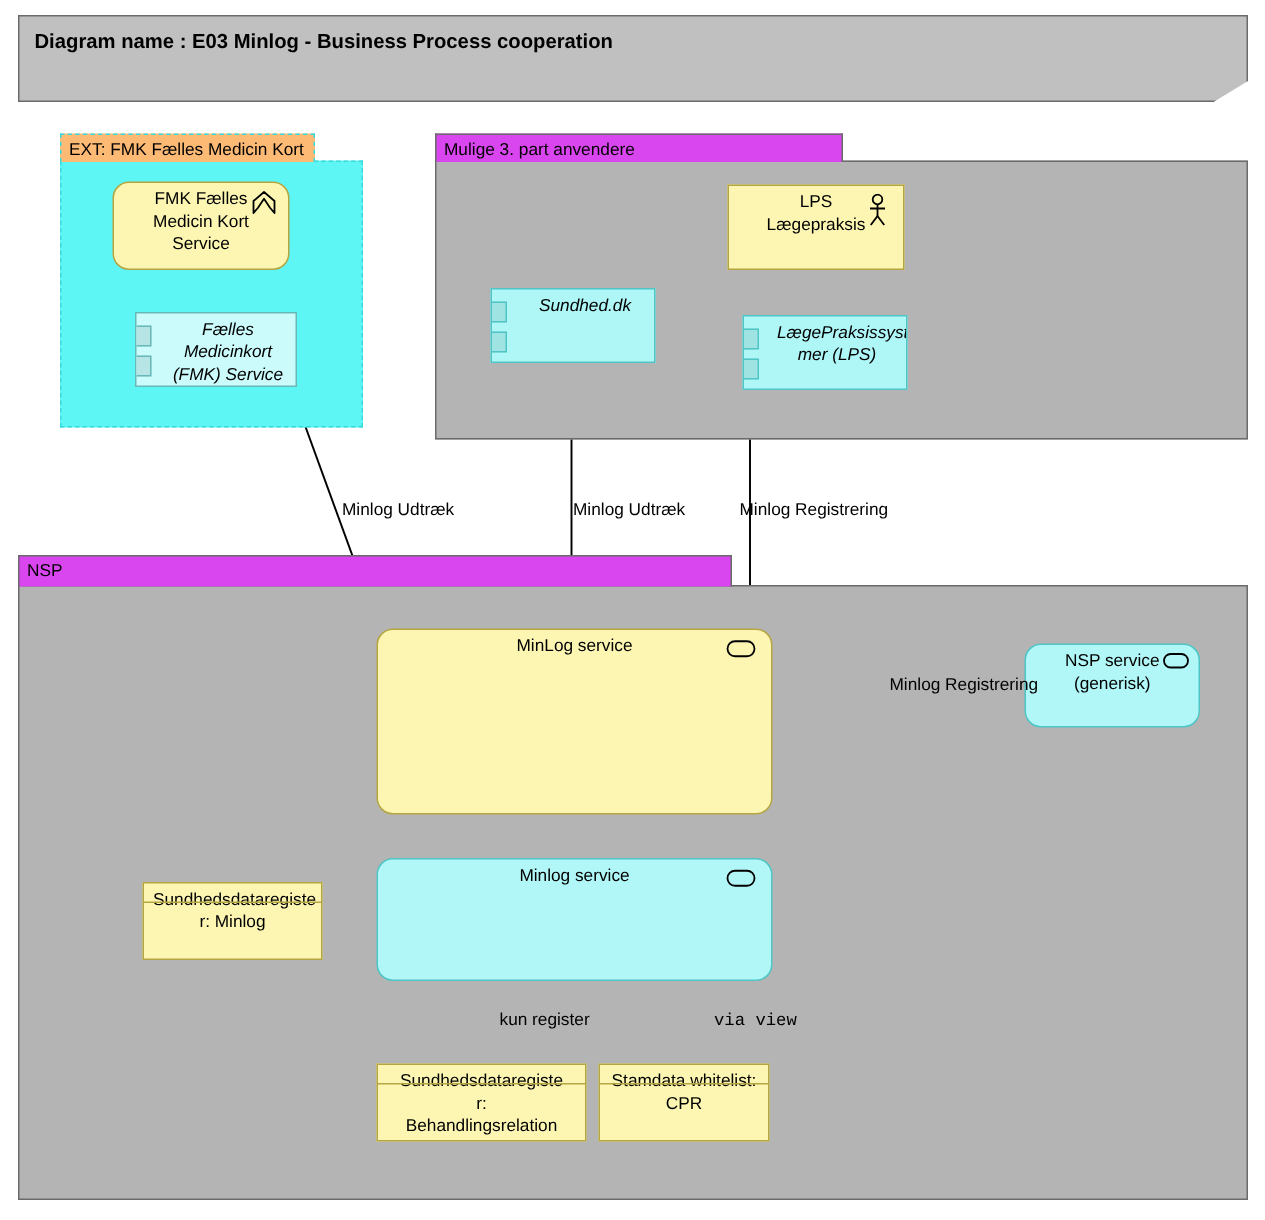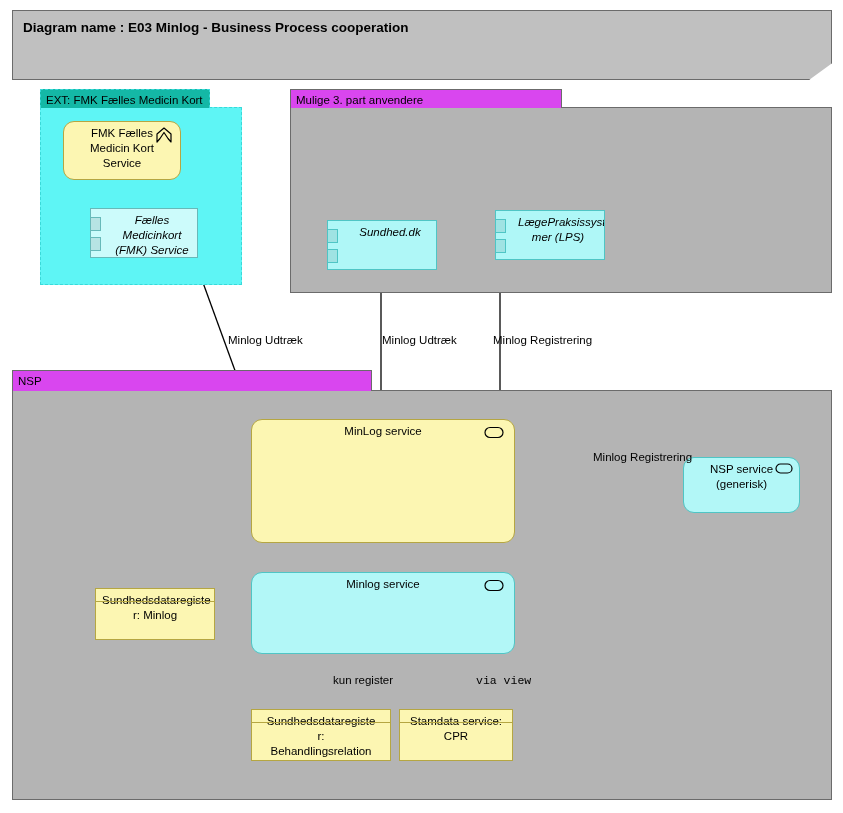--- a/index.html
+++ b/index.html
@@ -11,21 +11,21 @@
     position: relative;
     font-family: "Liberation Sans", sans-serif;
     overflow: hidden;
   }
   #canvas { position: absolute; left: 0; top: 0; width: 843px; height: 813px; }
 
   
   .diagram-header {
     position: absolute;
     left: 12px; top: 10px;
-    width: 820px; height: 70px;
+    width: 820px; height: 58px;
     background: #c0c0c0;
     border: 1px solid #6b6b6b;
     box-sizing: border-box;
     font-weight: bold;
     font-size: 13.5px;
     color: #000;
     padding: 7px 0 0 10px;
     clip-path: polygon(0 0, 100% 0, 100% 76%, 97.2% 100%, 0 100%);
   }
   .diagram-header .line { white-space: pre; line-height: 20px; }
@@ -61,21 +61,21 @@
     border: 1px solid #6b6b6b;
     border-bottom: none;
   }
 
   
   .group-cyan .group-body {
     background: #5ef5f5;
     border: 1px dashed #3ad9d9;
   }
   .group-cyan .group-tab {
-    background: #14b8a6;
+    background: #fdba74;
     border: 1px dashed #3ad9d9;
     border-bottom: none;
   }
 
   
   .node {
     position: absolute;
     box-sizing: border-box;
     font-size: 11.5px;
     color: #000;
@@ -236,63 +236,74 @@
     <div class="group-tab" style="width:170px; height:19px;">EXT: FMK Fælles Medicin Kort</div>
   </div>
 
   <div class="group group-grey" style="left:290px; top:89px; width:542px; height:204px;">
     <div class="group-body" style="top:18px;"></div>
     <div class="group-tab" style="width:272px; height:19px;">Mulige 3. part anvendere</div>
   </div>
 
   <div class="group group-grey" style="left:12px; top:370px; width:820px; height:430px;">
     <div class="group-body" style="top:20px;"></div>
-    <div class="group-tab" style="width:360px; height:21px;">NSP</div>
-  </div>
-
-  <div class="node arch-service-yellow" style="left:63px; top:121px; width:118px; height:59px;">
+    <div class="group-tab" style="width:476px; height:21px;">NSP</div>
+  </div>
+
+  <div class="node arch-service-yellow" style="left:75px; top:121px; width:118px; height:59px;">
     <span class="label" style="white-space:pre-line;">FMK Fælles
 Medicin Kort
 Service</span>
     <svg class="corner-icon" viewBox="0 0 18 16">
       <path d="M2,15 L2,7 L9,1 L16,7 L16,15 L13,11.5 L9,5.5 L5,11.5 z" fill="none" stroke="#000" stroke-width="1.2" stroke-linejoin="round"></path>
     </svg>
   </div>
 
   <div class="node uml-component light" style="left:90px; top:208px; width:108px; height:50px;">
     <div class="comp-tab" style="top:8px;"></div>
     <div class="comp-tab" style="top:28px;"></div>
     <span class="label" style="white-space:pre-line;">Fælles
 Medicinkort
 (FMK) Service</span>
   </div>
 
 
-
-  <div class="node uml-component" style="left:327px; top:220px; width:110px; height:50px;">
+  <div class="node arch-actor" style="left:485px; top:123px; width:118px; height:57px;">
+    <span class="label" style="white-space:pre-line;">LPS
+Lægepraksis</span>
+    <svg class="corner-icon actor-ico" viewBox="0 0 14 22">
+      <circle cx="7" cy="4" r="3.2" fill="none" stroke="#000" stroke-width="1.2"></circle>
+      <line x1="7" y1="7.5" x2="7" y2="15" stroke="#000" stroke-width="1.2"></line>
+      <line x1="2" y1="10" x2="12" y2="10" stroke="#000" stroke-width="1.2"></line>
+      <line x1="7" y1="15" x2="2.5" y2="21" stroke="#000" stroke-width="1.2"></line>
+      <line x1="7" y1="15" x2="11.5" y2="21" stroke="#000" stroke-width="1.2"></line>
+    </svg>
+  </div>
+
+  <div class="node uml-component" style="left:327px; top:192px; width:110px; height:50px;">
     <div class="comp-tab" style="top:8px;"></div>
     <div class="comp-tab" style="top:28px;"></div>
     <span class="label" style="white-space:pre-line;">Sundhed.dk</span>
   </div>
 
   <div class="node uml-component" style="left:495px; top:210px; width:110px; height:50px;">
     <div class="comp-tab" style="top:8px;"></div>
     <div class="comp-tab" style="top:28px;"></div>
     <span class="label" style="white-space:pre-line;">LægePraksissyste
 mer (LPS)</span>
   </div>
 
   <div class="node arch-service-yellow" style="left:251px; top:419px; width:264px; height:124px;">
     <span class="label" style="white-space:pre-line;">MinLog service</span>
     <svg class="corner-icon" viewBox="0 0 20 14" style="right:10px;top:6px;width:20px;height:14px;">
       <rect x="1" y="1.5" width="18" height="10" rx="5" ry="5" fill="none" stroke="#000" stroke-width="1.2"></rect>
     </svg>
   </div>
 
-  <div class="node arch-service-cyan" style="left:683px; top:429px; width:117px; height:56px;margin-top:28px;">
+  <div class="node arch-service-cyan" style="left:683px; top:429px; width:117px; height:56px;">
     <span class="label" style="white-space:pre-line;">NSP service
 (generisk)</span>
     <svg class="corner-icon" viewBox="0 0 18 12" style="right:6px;top:5px;width:18px;height:12px;">
       <rect x="1" y="1" width="16" height="9" rx="4.5" ry="4.5" fill="none" stroke="#000" stroke-width="1.2"></rect>
     </svg>
   </div>
 
   <div class="node arch-service-cyan" style="left:251px; top:572px; width:264px; height:82px;">
     <span class="label" style="white-space:pre-line;">Minlog service</span>
     <svg class="corner-icon" viewBox="0 0 20 14" style="right:10px;top:6px;width:20px;height:14px;">
@@ -308,21 +319,21 @@
 
   <div class="node data-object" style="left:251px; top:709px; width:140px; height:52px;">
     <div class="do-header"></div>
     <span class="label" style="white-space:pre-line;">Sundhedsdataregiste
 r:
 Behandlingsrelation</span>
   </div>
 
   <div class="node data-object" style="left:399px; top:709px; width:114px; height:52px;">
     <div class="do-header"></div>
-    <span class="label" style="white-space:pre-line;">Stamdata service:
+    <span class="label" style="white-space:pre-line;">Stamdata whitelist:
 CPR</span>
   </div>
 
   <div class="conn-label" style="left:180px; top:334px;">Minlog Udtræk</div>
   <div class="conn-label" style="left:334px; top:334px;">Minlog Udtræk</div>
   <div class="conn-label" style="left:445px; top:334px;">Minlog Registrering</div>
   <div class="conn-label" style="left:545px; top:451px;">Minlog Registrering</div>
   <div class="conn-label" style="left:285px; top:674px;">kun register</div>
   <div class="conn-label" style="left:428px; top:674px;font-family:Liberation Mono, monospace;">via view</div>
 

